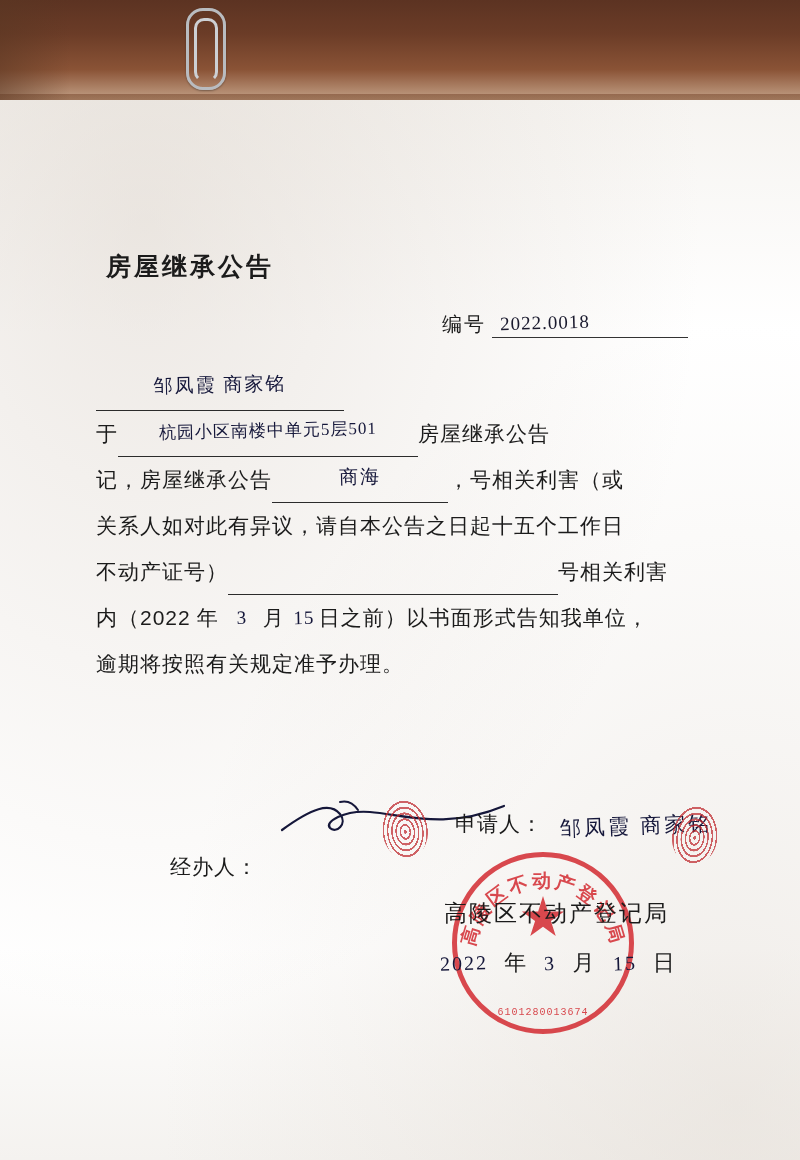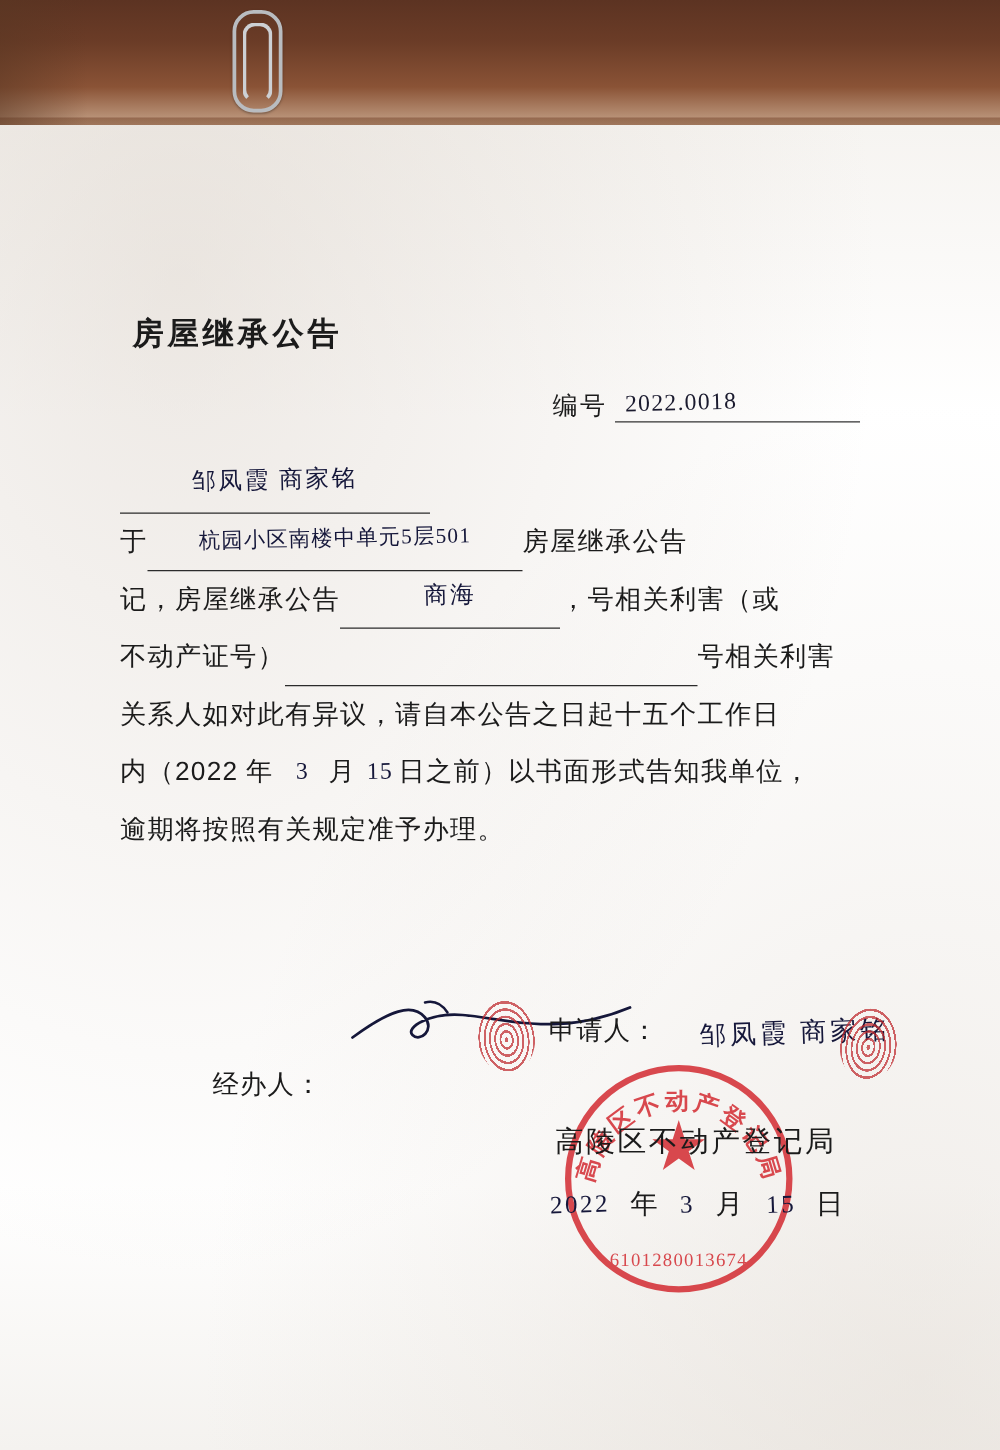--- a/index.html
+++ b/index.html
@@ -202,21 +202,21 @@
   .sign-label { display: inline-block; margin-top: 43px; }
   .handler-sig {
     position: absolute;
     left: 108px;
     top: -14px;
     width: 240px;
     height: 48px;
   }
   .applicant-label {
     position: absolute;
-    left: 269px;
+    left: 285px;
     top: 0;
   }
   .applicant-sig {
     position: absolute;
     left: 390px;
     top: 2px;
     font-family: "Liberation Serif", serif;
     color: #15173a;
     font-size: 21px;
     letter-spacing: 3px;
@@ -261,23 +261,23 @@
     background: #d2232a;
     clip-path: polygon(50% 0%, 61% 35%, 98% 35%, 68% 57%, 79% 91%, 50% 70%, 21% 91%, 32% 57%, 2% 35%, 39% 35%);
   }
   .seal .bottom-code {
     position: absolute;
     left: 0;
     bottom: 16px;
     width: 100%;
     text-align: center;
     color: #d2232a;
-    font-size: 15px;
+    font-size: 10px;
     letter-spacing: 1px;
-    font-family: Liberation Serif, serif;
+    font-family: Liberation Mono, monospace;
   }
 
   
   .issuer {
     position: absolute;
     left: 444px;
     top: 898px;
     font-size: 23px;
     letter-spacing: 2px;
     color: #1b1b1b;
@@ -342,29 +342,29 @@
 
       <div class="ln">
         <span>记，房屋继承公告</span>
         <span class="blank w-owner">
           <span class="hand">商海</span>
         </span>
         <span>，号相关利害（或</span>
       </div>
 
       <div class="ln">
+        <span>关系人如对此有异议，请自本公告之日起十五个工作日</span>
+      </div>
+
+      <div class="ln">
         <span>不动产证号）</span>
         <span class="blank w-cert">
           <span class="hand"></span>
         </span>
         <span>号相关利害</span>
-      </div>
-
-      <div class="ln">
-        <span>关系人如对此有异议，请自本公告之日起十五个工作日</span>
       </div>
 
       <div class="ln">
         <span>内（</span>
         <span>2022</span>
         <span style="margin:0 6px;">年</span>
         <span class="inline-hand w-tiny">3</span>
         <span style="margin:0 4px;">月</span>
         <span class="inline-hand w-tiny2">15</span>
         <span>日之前）以书面形式告知我单位，</span>

